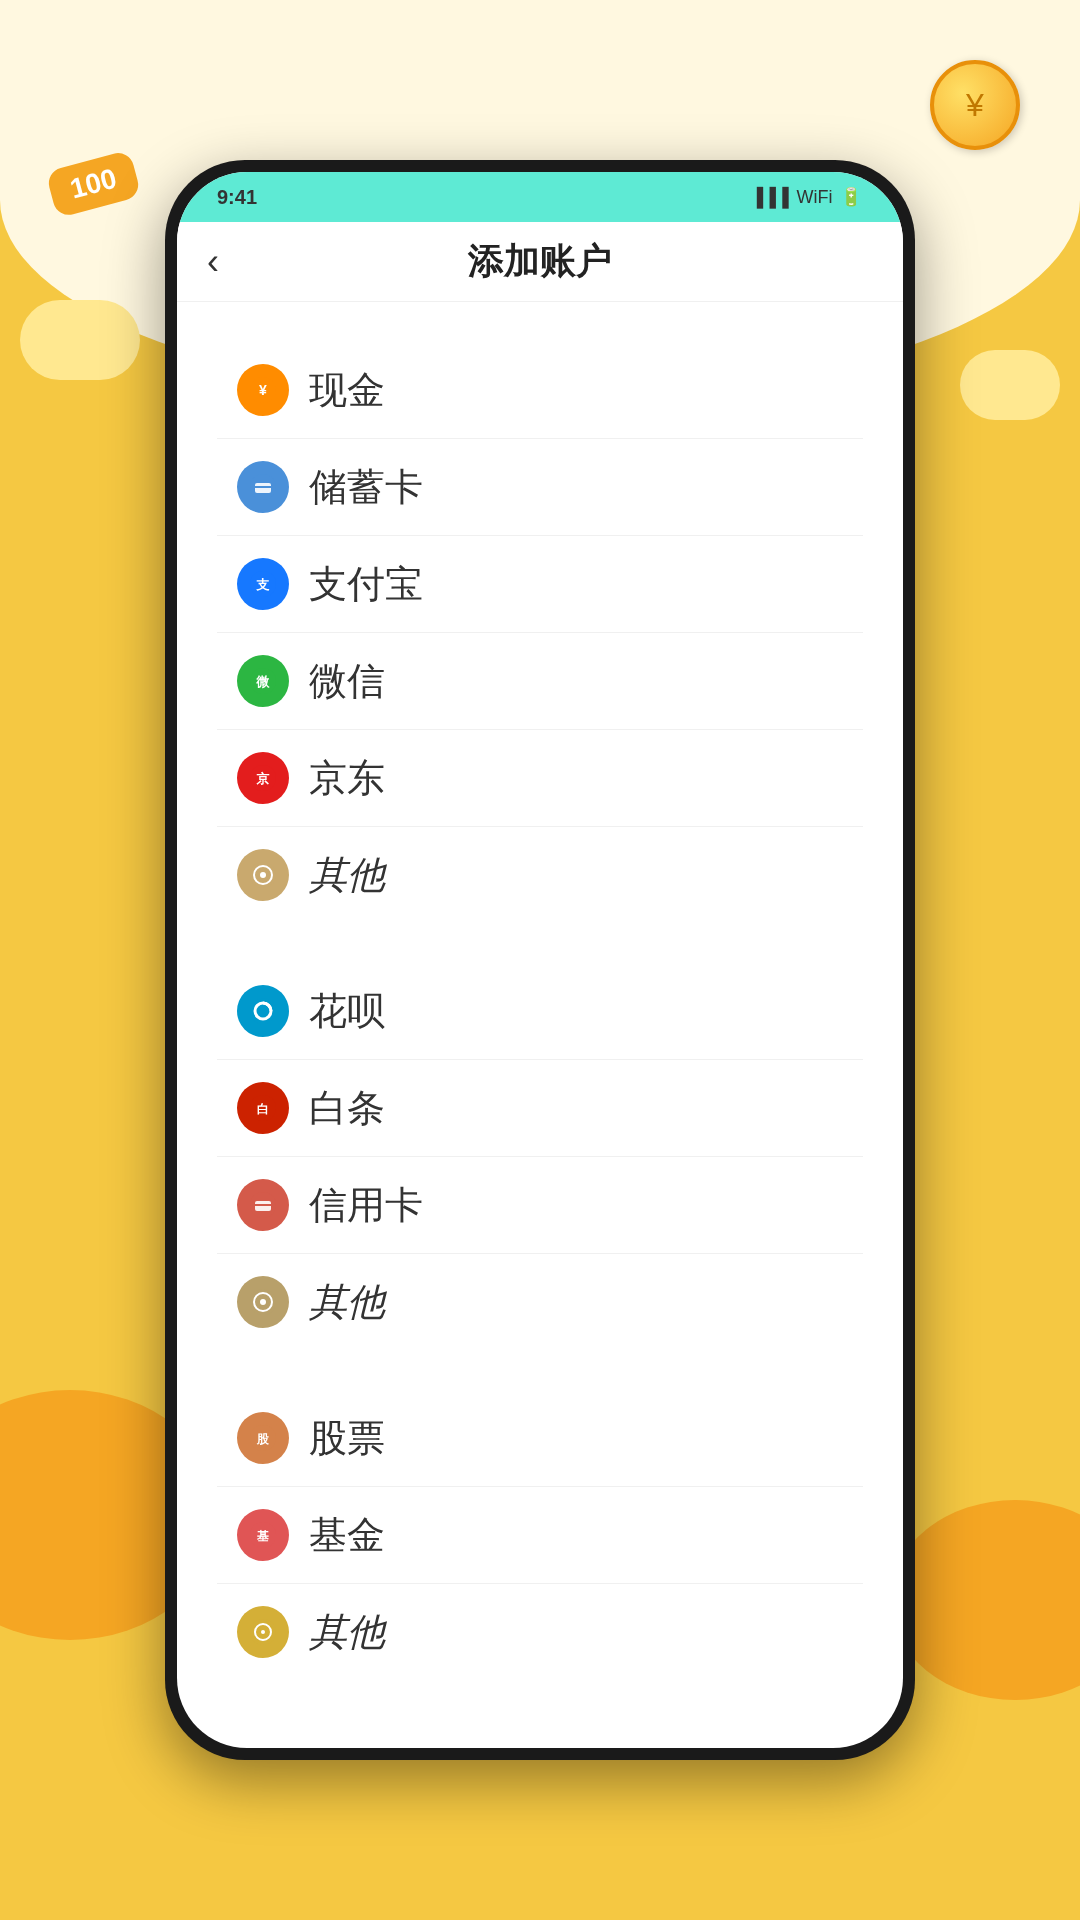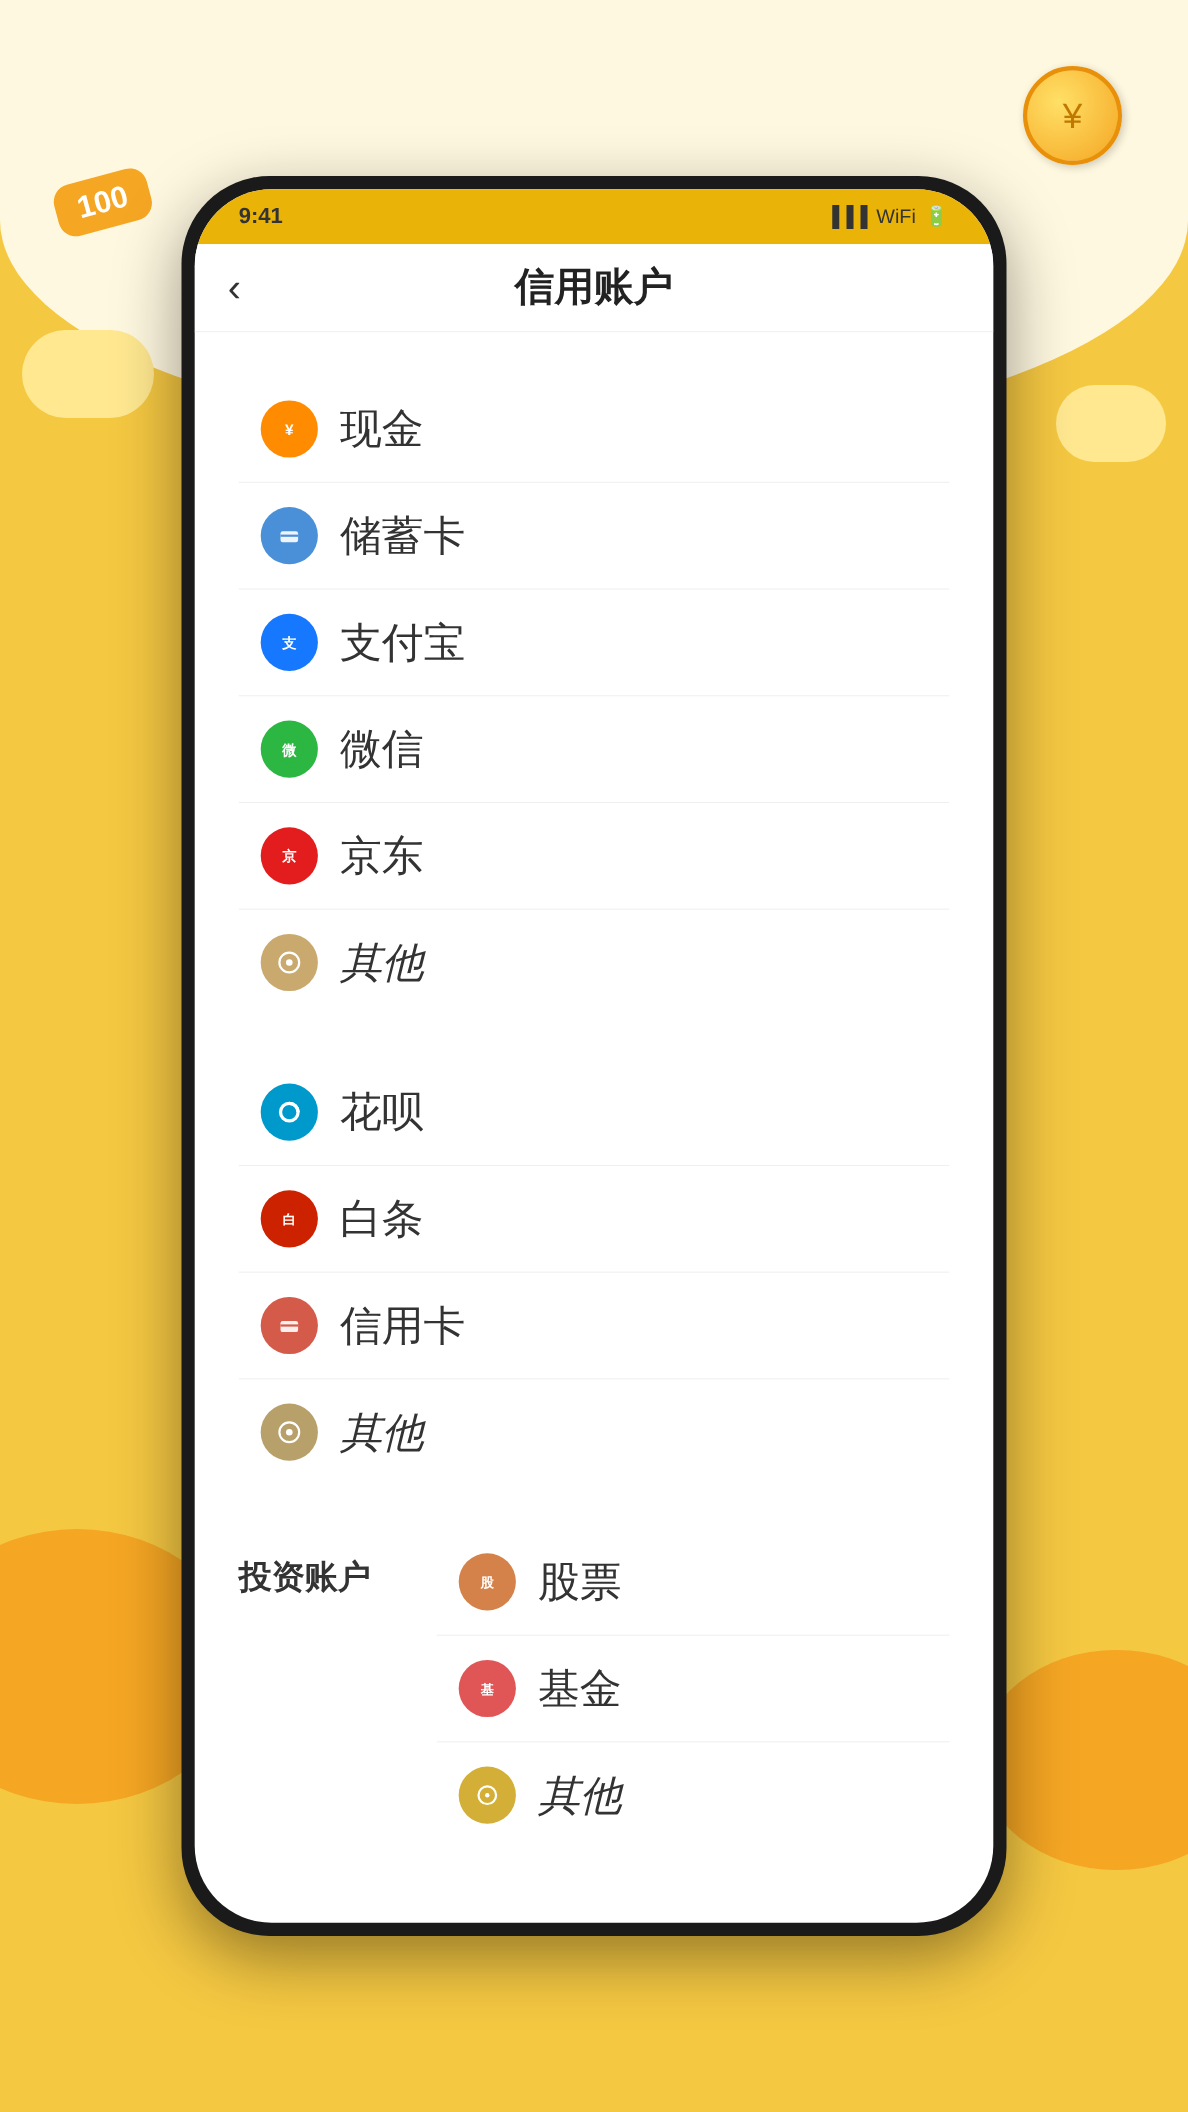--- a/index.html
+++ b/index.html
@@ -92,21 +92,21 @@
       height: 100%;
       background: #fff;
       border-radius: 70px;
       overflow: hidden;
       position: relative;
     }
 
     
     .status-bar {
       height: 50px;
-      background: #eab308;
+      background: #5eead4;
       display: flex;
       align-items: center;
       justify-content: space-between;
       padding: 0 40px;
       text-align: right;
     }
     .status-time { font-size: 20px; font-weight: 600; color: #333; }
     .status-icons { display: flex; gap: 8px; align-items: center; }
     .status-icons span { font-size: 18px; color: #333; }
 
@@ -226,21 +226,21 @@
       <span class="status-time">9:41</span>
       <div class="status-icons">
         <span>▐▐▐</span>
         <span>WiFi</span>
         <span>🔋</span>
       </div>
     </div>
 
     <div class="header">
       <div class="back-btn">‹</div>
-      <div class="header-title">信用账户</div>
+      <div class="header-title">添加账户</div>
     </div>
 
     <div class="content">
 
       <div class="section">
         <div class="section-row">
           <div class="section-items">
 
             <div class="account-item">
               <div class="account-icon icon-cash">
@@ -354,21 +354,20 @@
               </div>
               <span class="account-name">其他</span>
             </div>
 
           </div>
         </div>
       </div>
 
       <div class="section">
         <div class="section-row">
-          <div class="section-label">投资账户</div>
           <div class="section-items">
 
             <div class="account-item">
               <div class="account-icon icon-stock">
                 <svg width="30" height="30" viewBox="0 0 30 30">
                   <circle cx="15" cy="15" r="13" fill="#D4824A"></circle>
                   <text x="15" y="20" text-anchor="middle" font-size="12" fill="white" font-weight="bold">股</text>
                 </svg>
               </div>
               <span class="account-name">股票</span>

